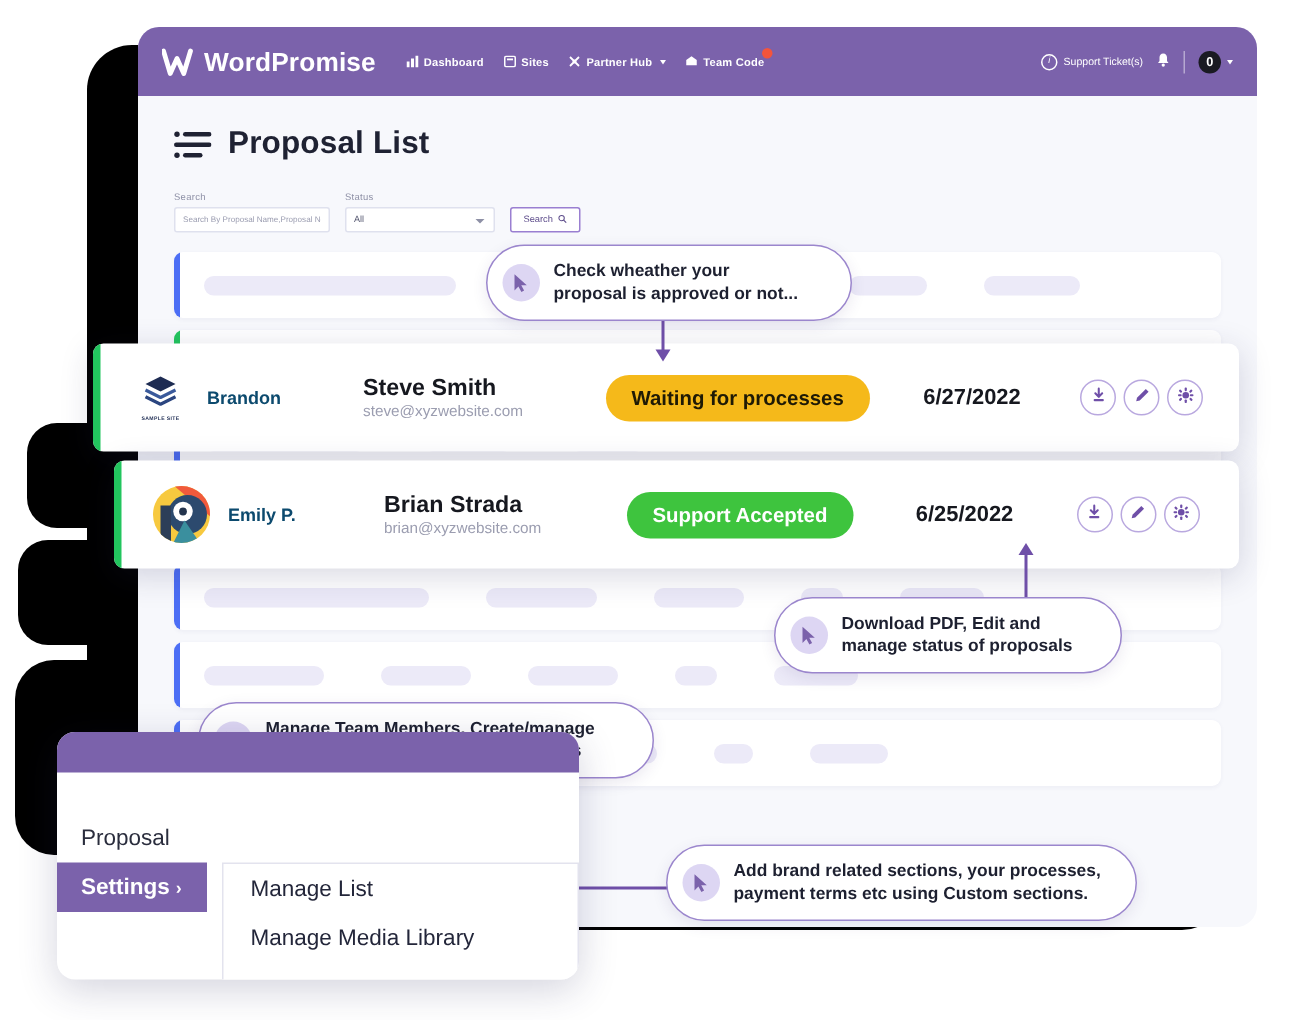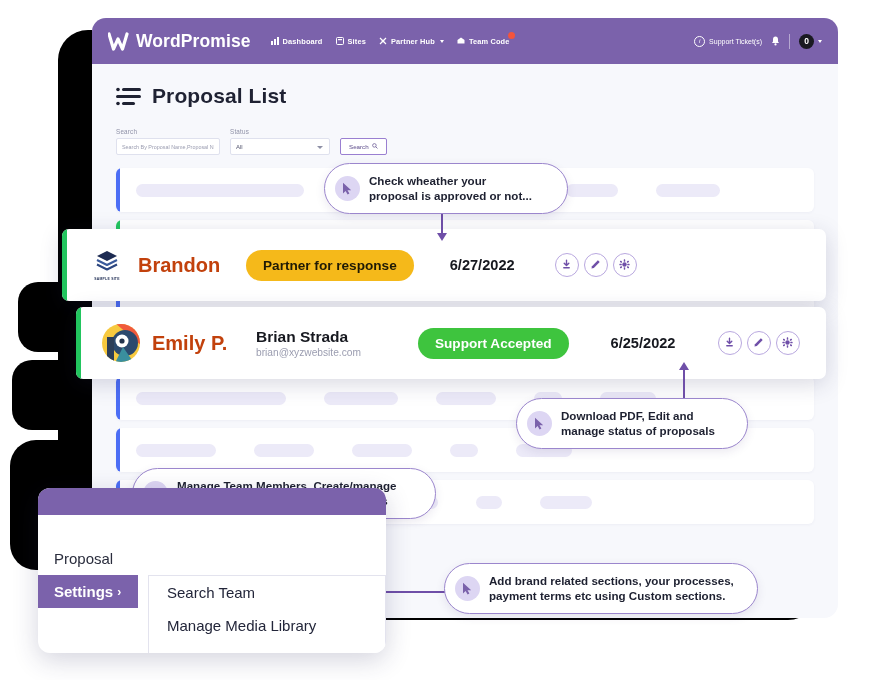--- a/index.html
+++ b/index.html
@@ -242,23 +242,23 @@
     margin-left: 22px;
   }
   .logo-caption {
     font-size: 3.4px;
     font-weight: bold;
     color: #1d2b52;
     letter-spacing: 0.25px;
     margin-top: 1.5px;
   }
   .pc-owner {
-    font-size: 20px;
-    font-weight: bold;
-    color: #c2410c;
+    font-size: 12px;
+    font-weight: bold;
+    color: #0c4a6e;
     width: 104px;
     margin-left: 8px;
   }
   .pc-client { width: 158px; }
   .pc-client-name {
     font-size: 15.5px;
     font-weight: bold;
     color: #16181f;
     line-height: 1.15;
   }
@@ -623,21 +623,25 @@
     <div class="edge" style="background:#22c55e;"></div>
     <div class="pc-logo">
       <svg width="26" height="26" viewBox="0 0 26 26">
         <path d="M13 2 L23 7 L13 12 L3 7 Z" fill="#1d2b52"></path>
         <path d="M3 11 L13 16 L23 11" stroke="#3a5a9b" stroke-width="2.1" fill="none" stroke-linejoin="round"></path>
         <path d="M3 15.5 L13 20.5 L23 15.5" stroke="#2c4680" stroke-width="2.1" fill="none" stroke-linejoin="round"></path>
       </svg>
       <span class="logo-caption">SAMPLE SITE</span>
     </div>
     <div class="pc-owner">Brandon</div>
-    <div class="status-badge" style="background:#f5b91a; color:#1f1a05; margin-left:4px;">Partner for response</div>
+    <div class="pc-client">
+      <div class="pc-client-name">Steve Smith</div>
+      <div class="pc-client-email">steve@xyzwebsite.com</div>
+    </div>
+    <div class="status-badge" style="background:#f5b91a; color:#1f1a05; margin-left:4px;">Waiting for processes</div>
     <div class="pc-date" style="margin-left:36px;">6/27/2022</div>
     <div class="pc-actions" style="margin-left:40px;">
       <div class="act-btn">
         <span>
           <svg width="11" height="11" viewBox="0 0 12 12">
               <path d="M6 1.2 L6 6.6 M3.5 4.6 L6 7.2 L8.5 4.6" stroke="#6f4fa8" stroke-width="1.5" fill="none" stroke-linecap="round" stroke-linejoin="round"></path>
               <rect x="2.3" y="8.8" width="7.4" height="1.5" rx="0.7" fill="#6f4fa8"></rect>
             </svg>
         </span>
       </div>
@@ -790,21 +794,21 @@
         <div class="sp-item">
           <span>Proposal</span>
         </div>
         <div class="sp-item active">
           <span>Settings</span>
           <span class="chev">›</span>
         </div>
       </div>
       <div class="sp-submenu">
         <div class="sp-sub-item">
-          <span>Search Team</span>
+          <span>Manage List</span>
         </div>
         <div class="sp-sub-item">
           <span>Manage Media Library</span>
         </div>
       </div>
     </div>
   </div>
 
 </div>
 

